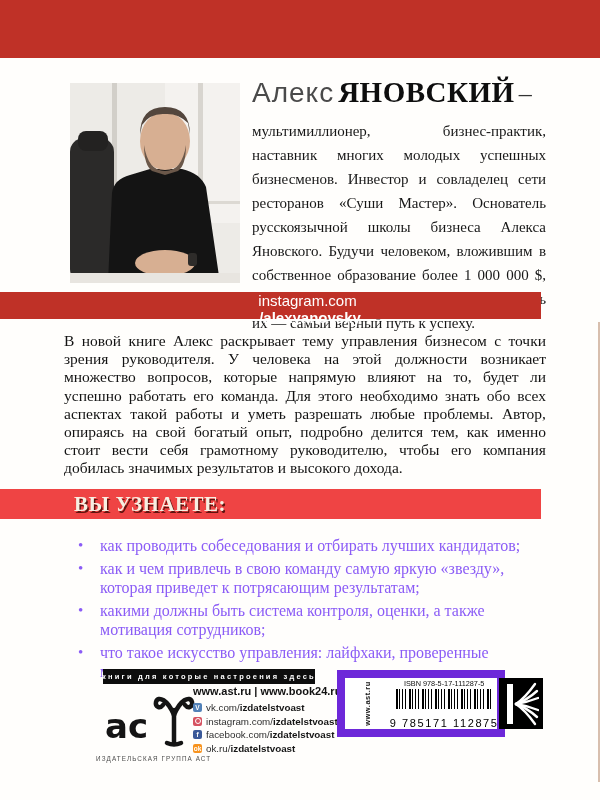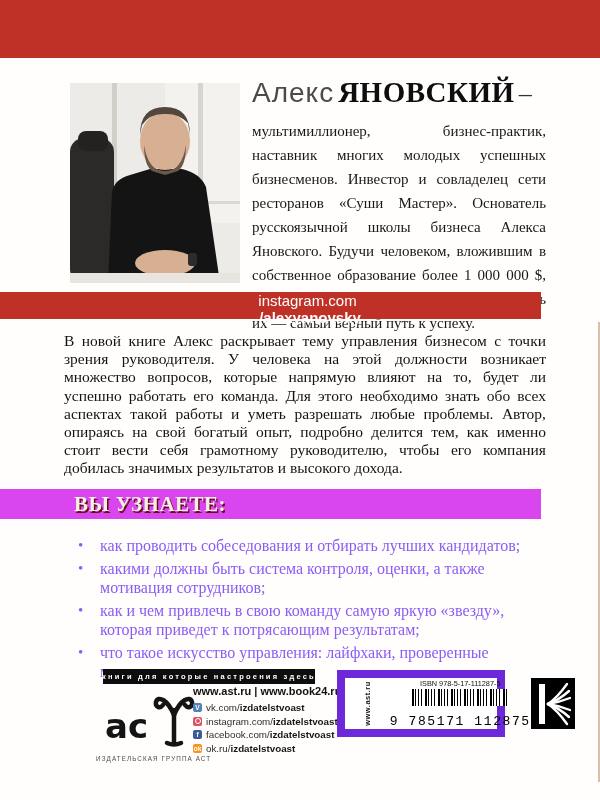--- a/index.html
+++ b/index.html
@@ -31,21 +31,21 @@
   .insta-banner .handle{font-weight:bold;margin-left:5px;}
 
   
   .annotation{
     position:absolute;left:64px;top:332px;width:482px;margin:0;
     font-size:15.5px;line-height:18.2px;text-align:justify;color:#131313;
   }
 
   
   .learn-banner{
-    position:absolute;left:0;top:489px;width:541px;height:30px;background:#d946ef;
+    position:absolute;left:0;top:489px;width:541px;height:30px;background:#ef4444;
     display:flex;align-items:center;padding-left:74px;box-sizing:border-box;
   }
   .learn-banner span{
     font-family:"Liberation Serif",serif;font-weight:bold;font-size:21px;
     color:#f7efe2;letter-spacing:.5px;text-shadow:1.5px 1.5px 0 #5e130e;
   }
   .learn-list{
     position:absolute;left:76px;top:536px;width:470px;margin:0;padding:0;list-style:none;
     font-size:16px;line-height:19.5px;color:#8b5cf6;
   }
@@ -83,21 +83,21 @@
   .bc-rot span{
     transform:rotate(-90deg);font-family:"Liberation Sans",sans-serif;font-weight:bold;
     font-size:7.5px;letter-spacing:.5px;white-space:nowrap;color:#111;
   }
   .bc-mid{flex:1 1 auto;display:flex;flex-direction:column;align-items:center;padding-top:1px;}
   .isbn{font-family:"Liberation Sans",sans-serif;font-size:7.3px;color:#111;white-space:nowrap;}
   .bars{
     width:96px;height:38px;margin-top:1px;
     background:repeating-linear-gradient(to right,#000 0 2px,#fff 2px 3px,#000 3px 4px,#fff 4px 6px,#000 6px 7px,#fff 7px 9px,#000 9px 10px,#fff 10px 13px);
   }
-  .digits{font-family:Liberation Mono, monospace;font-size:13px;letter-spacing:1.6px;color:#000;margin-top:8px;white-space:nowrap;}
+  .digits{font-family:Liberation Sans, sans-serif;font-size:11px;letter-spacing:1.6px;color:#000;margin-top:8px;white-space:nowrap;}
   .k-logo{flex:0 0 44px;background:#000;display:flex;align-items:center;justify-content:center;}
 </style>
 </head>
 <body>
 
 <div class="page">
 
   <div class="top-band"></div>
 
   <div class="photo">
@@ -134,22 +134,22 @@
   </div>
 
   <p class="annotation">В новой книге Алекс раскрывает тему управления бизнесом с точки зрения руководителя. У человека на этой должности возникает множество вопросов, которые напрямую влияют на то, будет ли успешно работать его команда. Для этого необходимо знать обо всех аспектах такой работы и уметь разрешать любые проблемы. Автор, опираясь на свой богатый опыт, подробно делится тем, как именно стоит вести себя грамотному руководителю, чтобы его компания добилась значимых результатов и высокого дохода.</p>
 
   <div class="learn-banner">
     <span>ВЫ УЗНАЕТЕ:</span>
   </div>
 
   <ul class="learn-list">
     <li><span>как проводить собеседования и отбирать лучших кандидатов;</span></li>
+    <li><span>как и чем привлечь в свою команду самую яркую «звезду», которая приведет к потрясающим результатам;</span></li>
     <li><span>какими должны быть система контроля, оценки, а также мотивация сотрудников;</span></li>
-    <li><span>как и чем привлечь в свою команду самую яркую «звезду», которая приведет к потрясающим результатам;</span></li>
     <li><span>что такое искусство управления: лайфхаки, проверенные многолетним опытом.</span></li>
   </ul>
 
   <div class="tagline">книги для которые настроения здесь</div>
 
   <div class="logo-col">
     <svg width="100" height="62" viewBox="0 0 100 62">
       <text x="4" y="50" font-family="DejaVu Sans, sans-serif" font-weight="bold" font-size="34" fill="#141414">ас</text>
       <g stroke="#141414" stroke-width="4.5" stroke-linecap="round" fill="none">
         <path d="M73 54 L73 22"></path>

